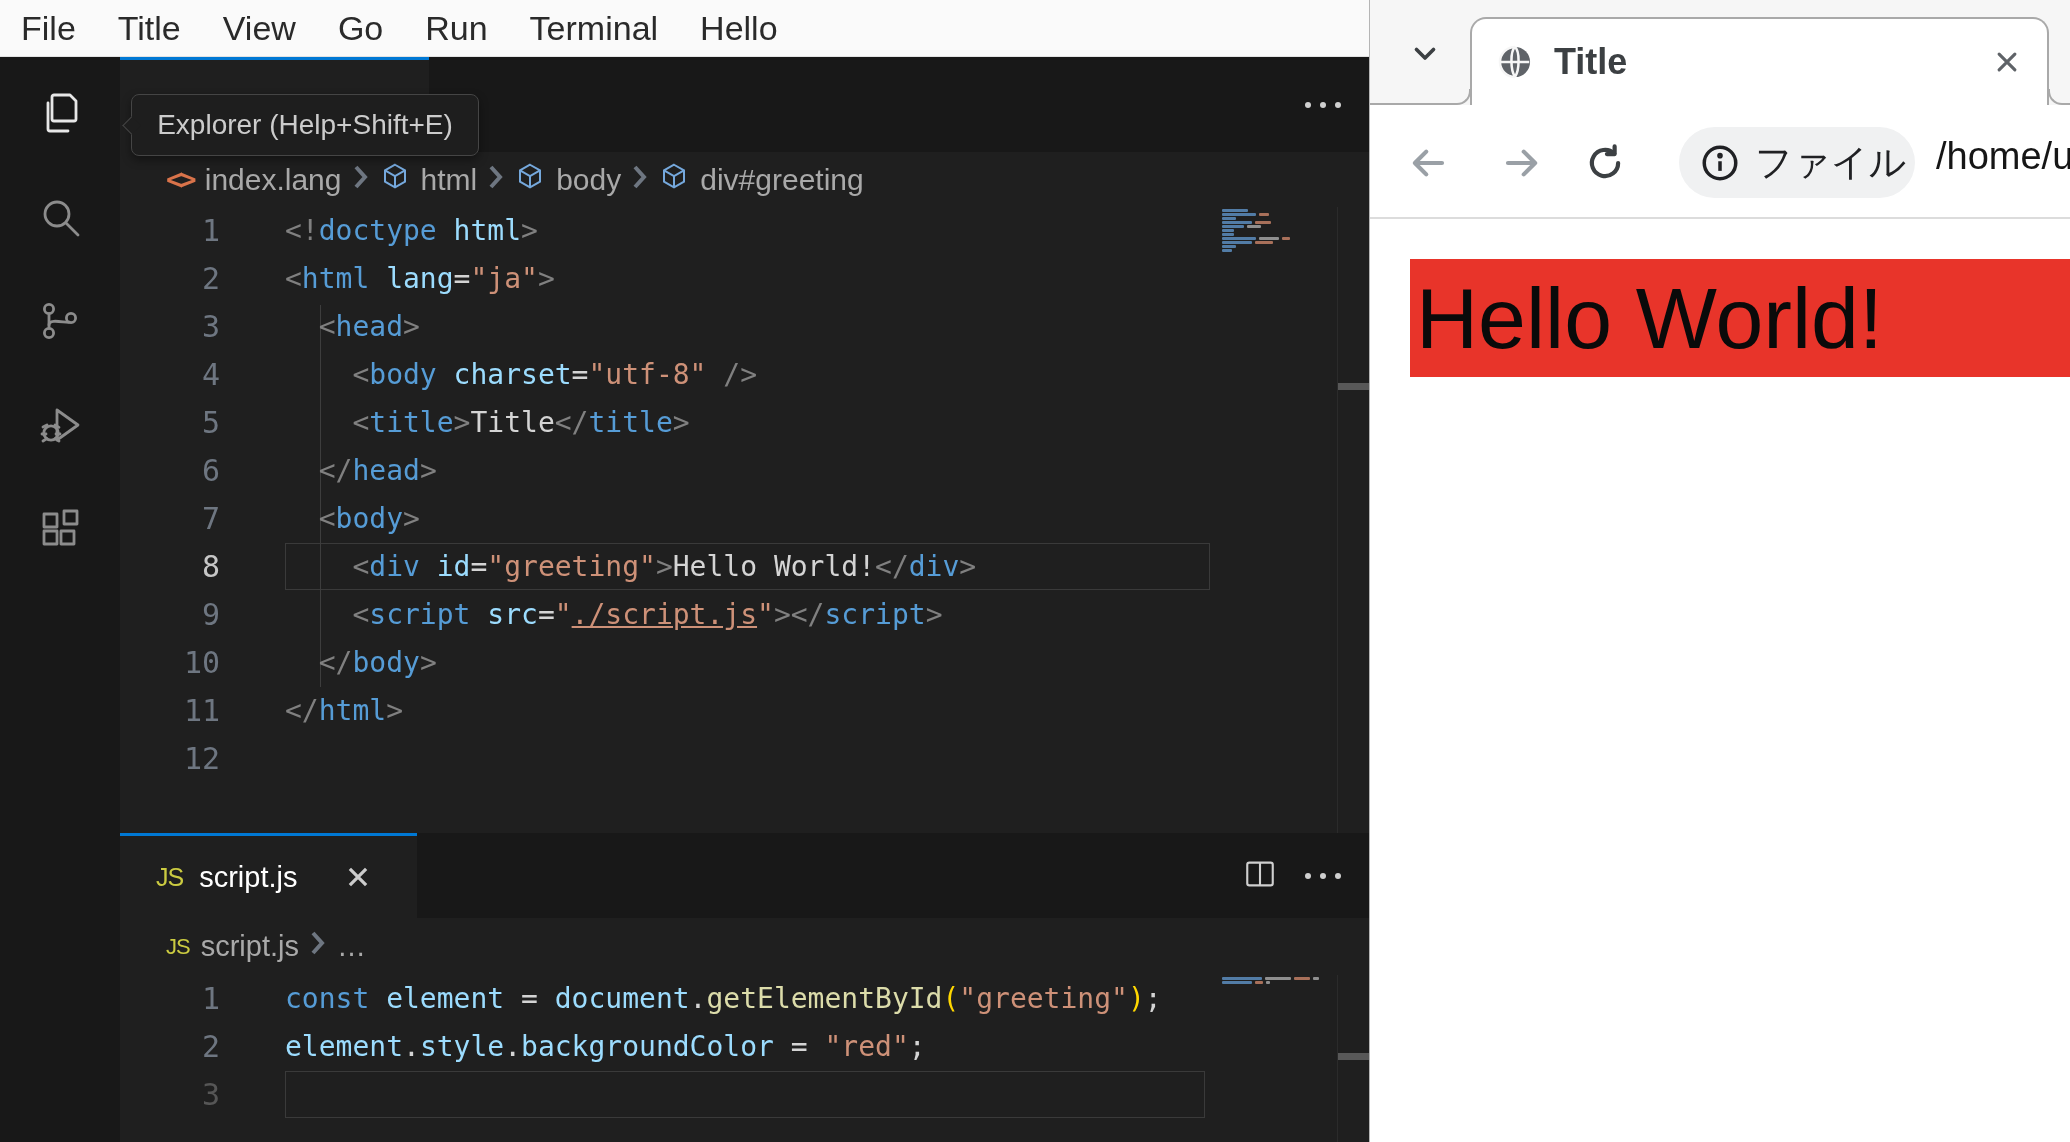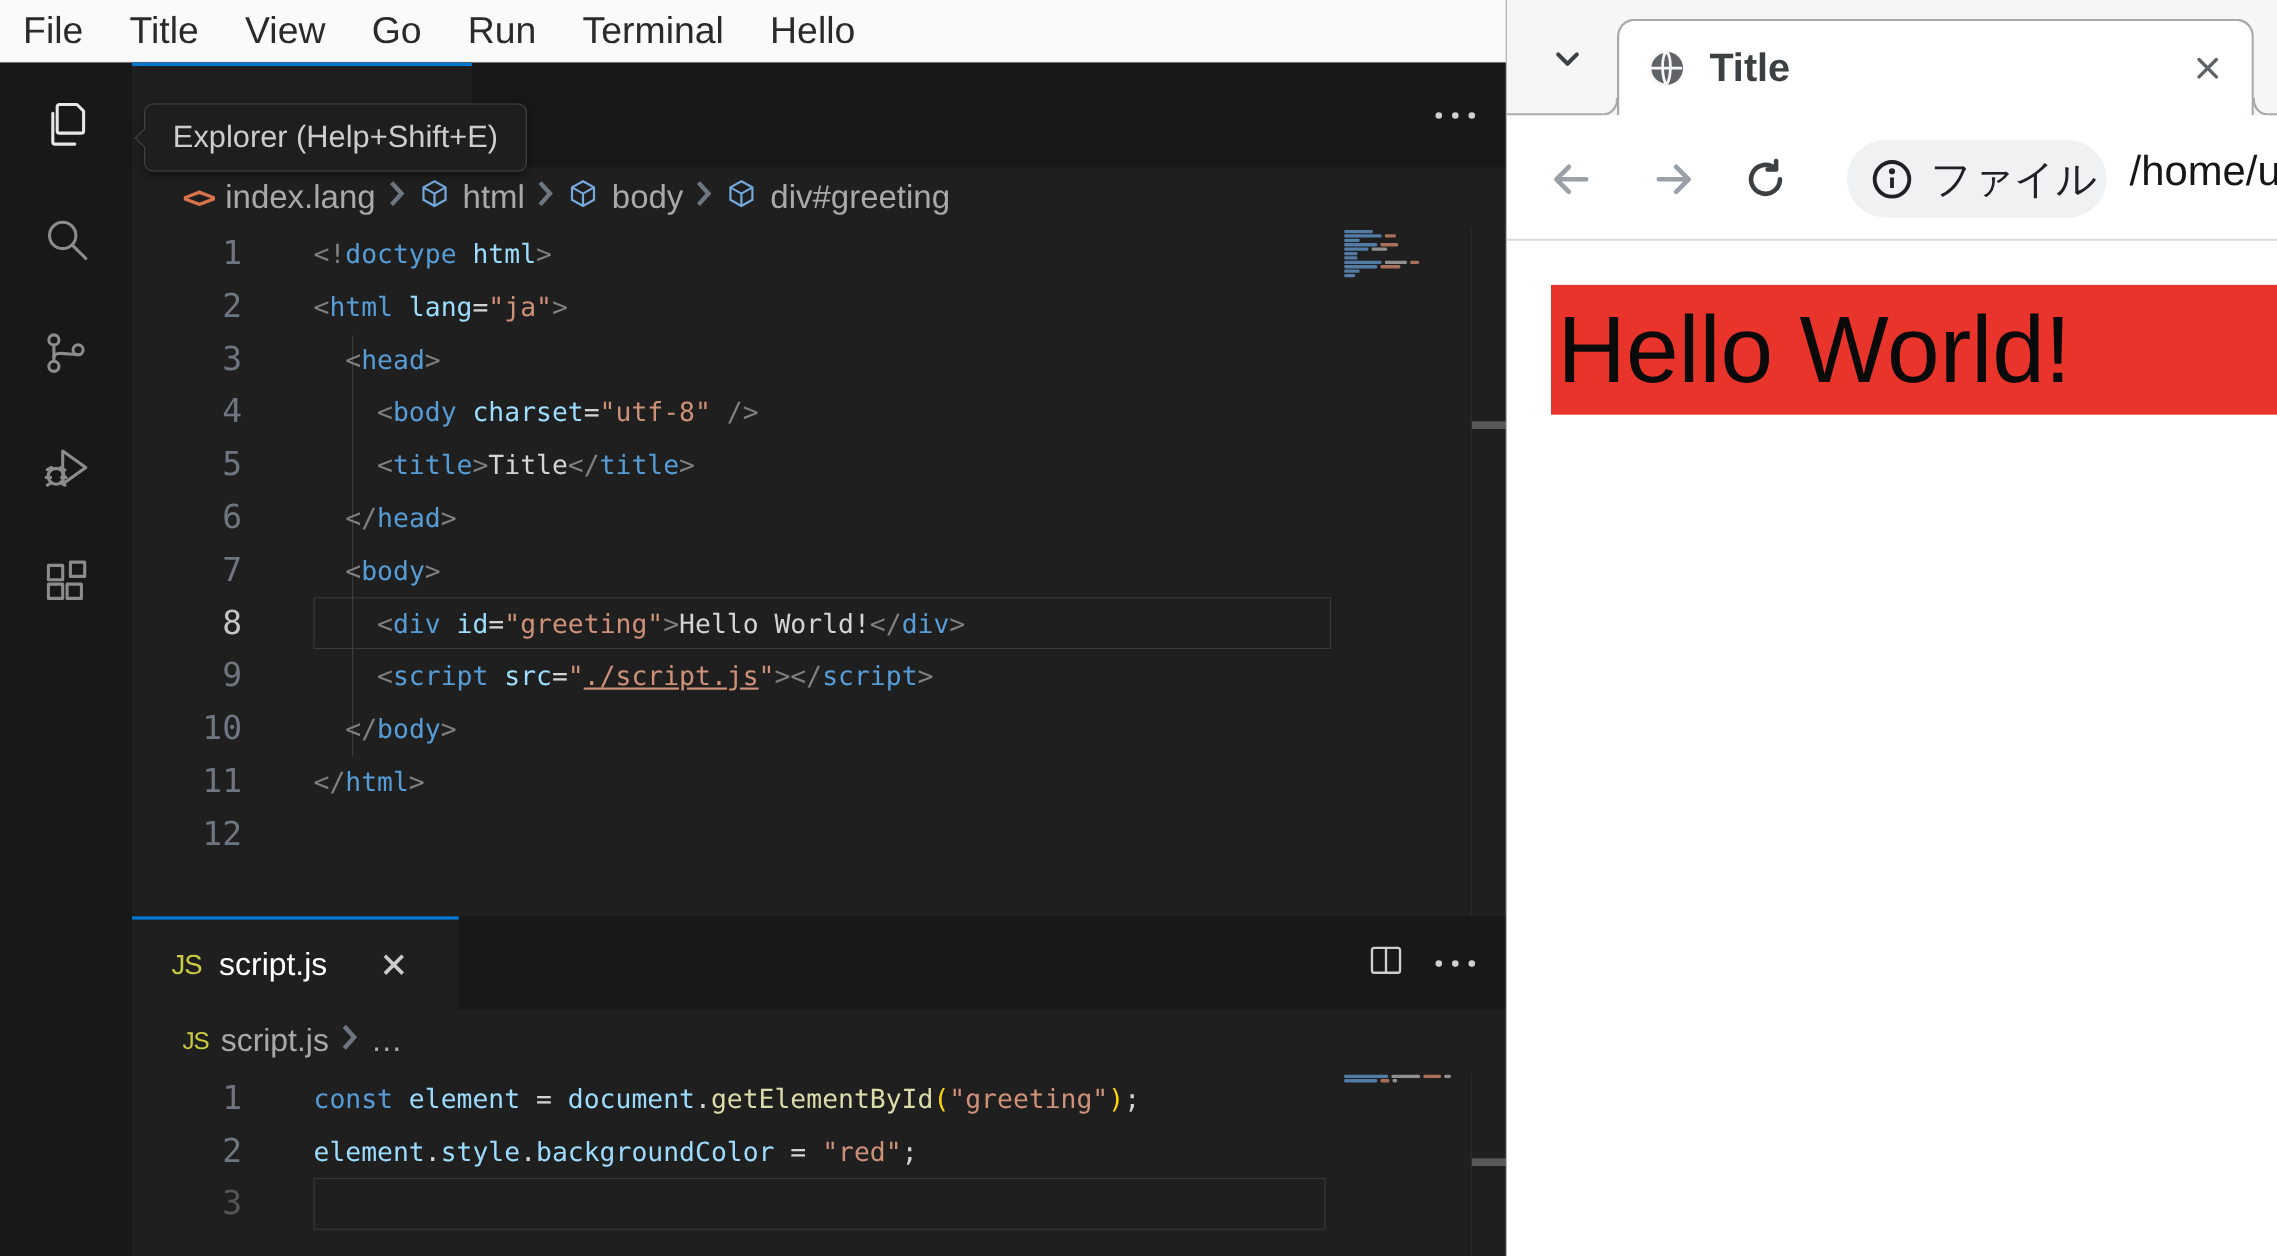--- a/index.html
+++ b/index.html
@@ -32,21 +32,21 @@
   
   .editor{position:absolute;overflow:hidden;}
   #ed1{left:0;top:150px;width:1249px;height:626px;}
   #ed2pane{position:absolute;left:0;top:142px;width:1249px;height:167px;overflow:hidden;}
   .code-line{position:relative;height:48px;}
   .ln{position:absolute;left:0;top:0;width:100px;text-align:right;color:#6e7681;
       font-family:"DejaVu Sans Mono",monospace;font-size:30px;line-height:48px;}
   .ln.active{color:#c6c6c6;}
   .ln.dim{color:#565656;}
   .lc{position:absolute;left:165px;top:0;white-space:pre;font-family:"DejaVu Sans Mono",monospace;
-      font-size:24px;line-height:48px;}
+      font-size:28px;line-height:48px;}
   .tk-p{color:#808080}.tk-t{color:#569cd6}.tk-a{color:#9cdcfe}.tk-s{color:#ce9178}
   .tk-x{color:#d4d4d4}.tk-o{color:#d4d4d4}.tk-k{color:#569cd6}.tk-v{color:#9cdcfe}
   .tk-f{color:#dcdcaa}.tk-g{color:#ffd700}.tk-l{color:#ce9178;text-decoration:underline;}
   .cur-line{position:absolute;left:165px;width:925px;height:47px;border:1px solid #3a3a3a;box-sizing:border-box;}
   .indent-guide{position:absolute;left:200px;width:1px;background:#3d3d3d;}
   .minimap{position:absolute;left:1102px;top:2px;width:112px;display:flex;flex-direction:column;gap:1px;}
   .mm-row{display:flex;gap:3px;height:3px;}
   .mm-seg{height:3px;border-radius:1px;display:block;}
   .mm-t{background:#527ca6}.mm-s{background:#a8705a}.mm-x{background:#8f8f8f}
   .ruler{position:absolute;left:1217px;top:0;bottom:0;width:1px;background:#2b2b2b;}

